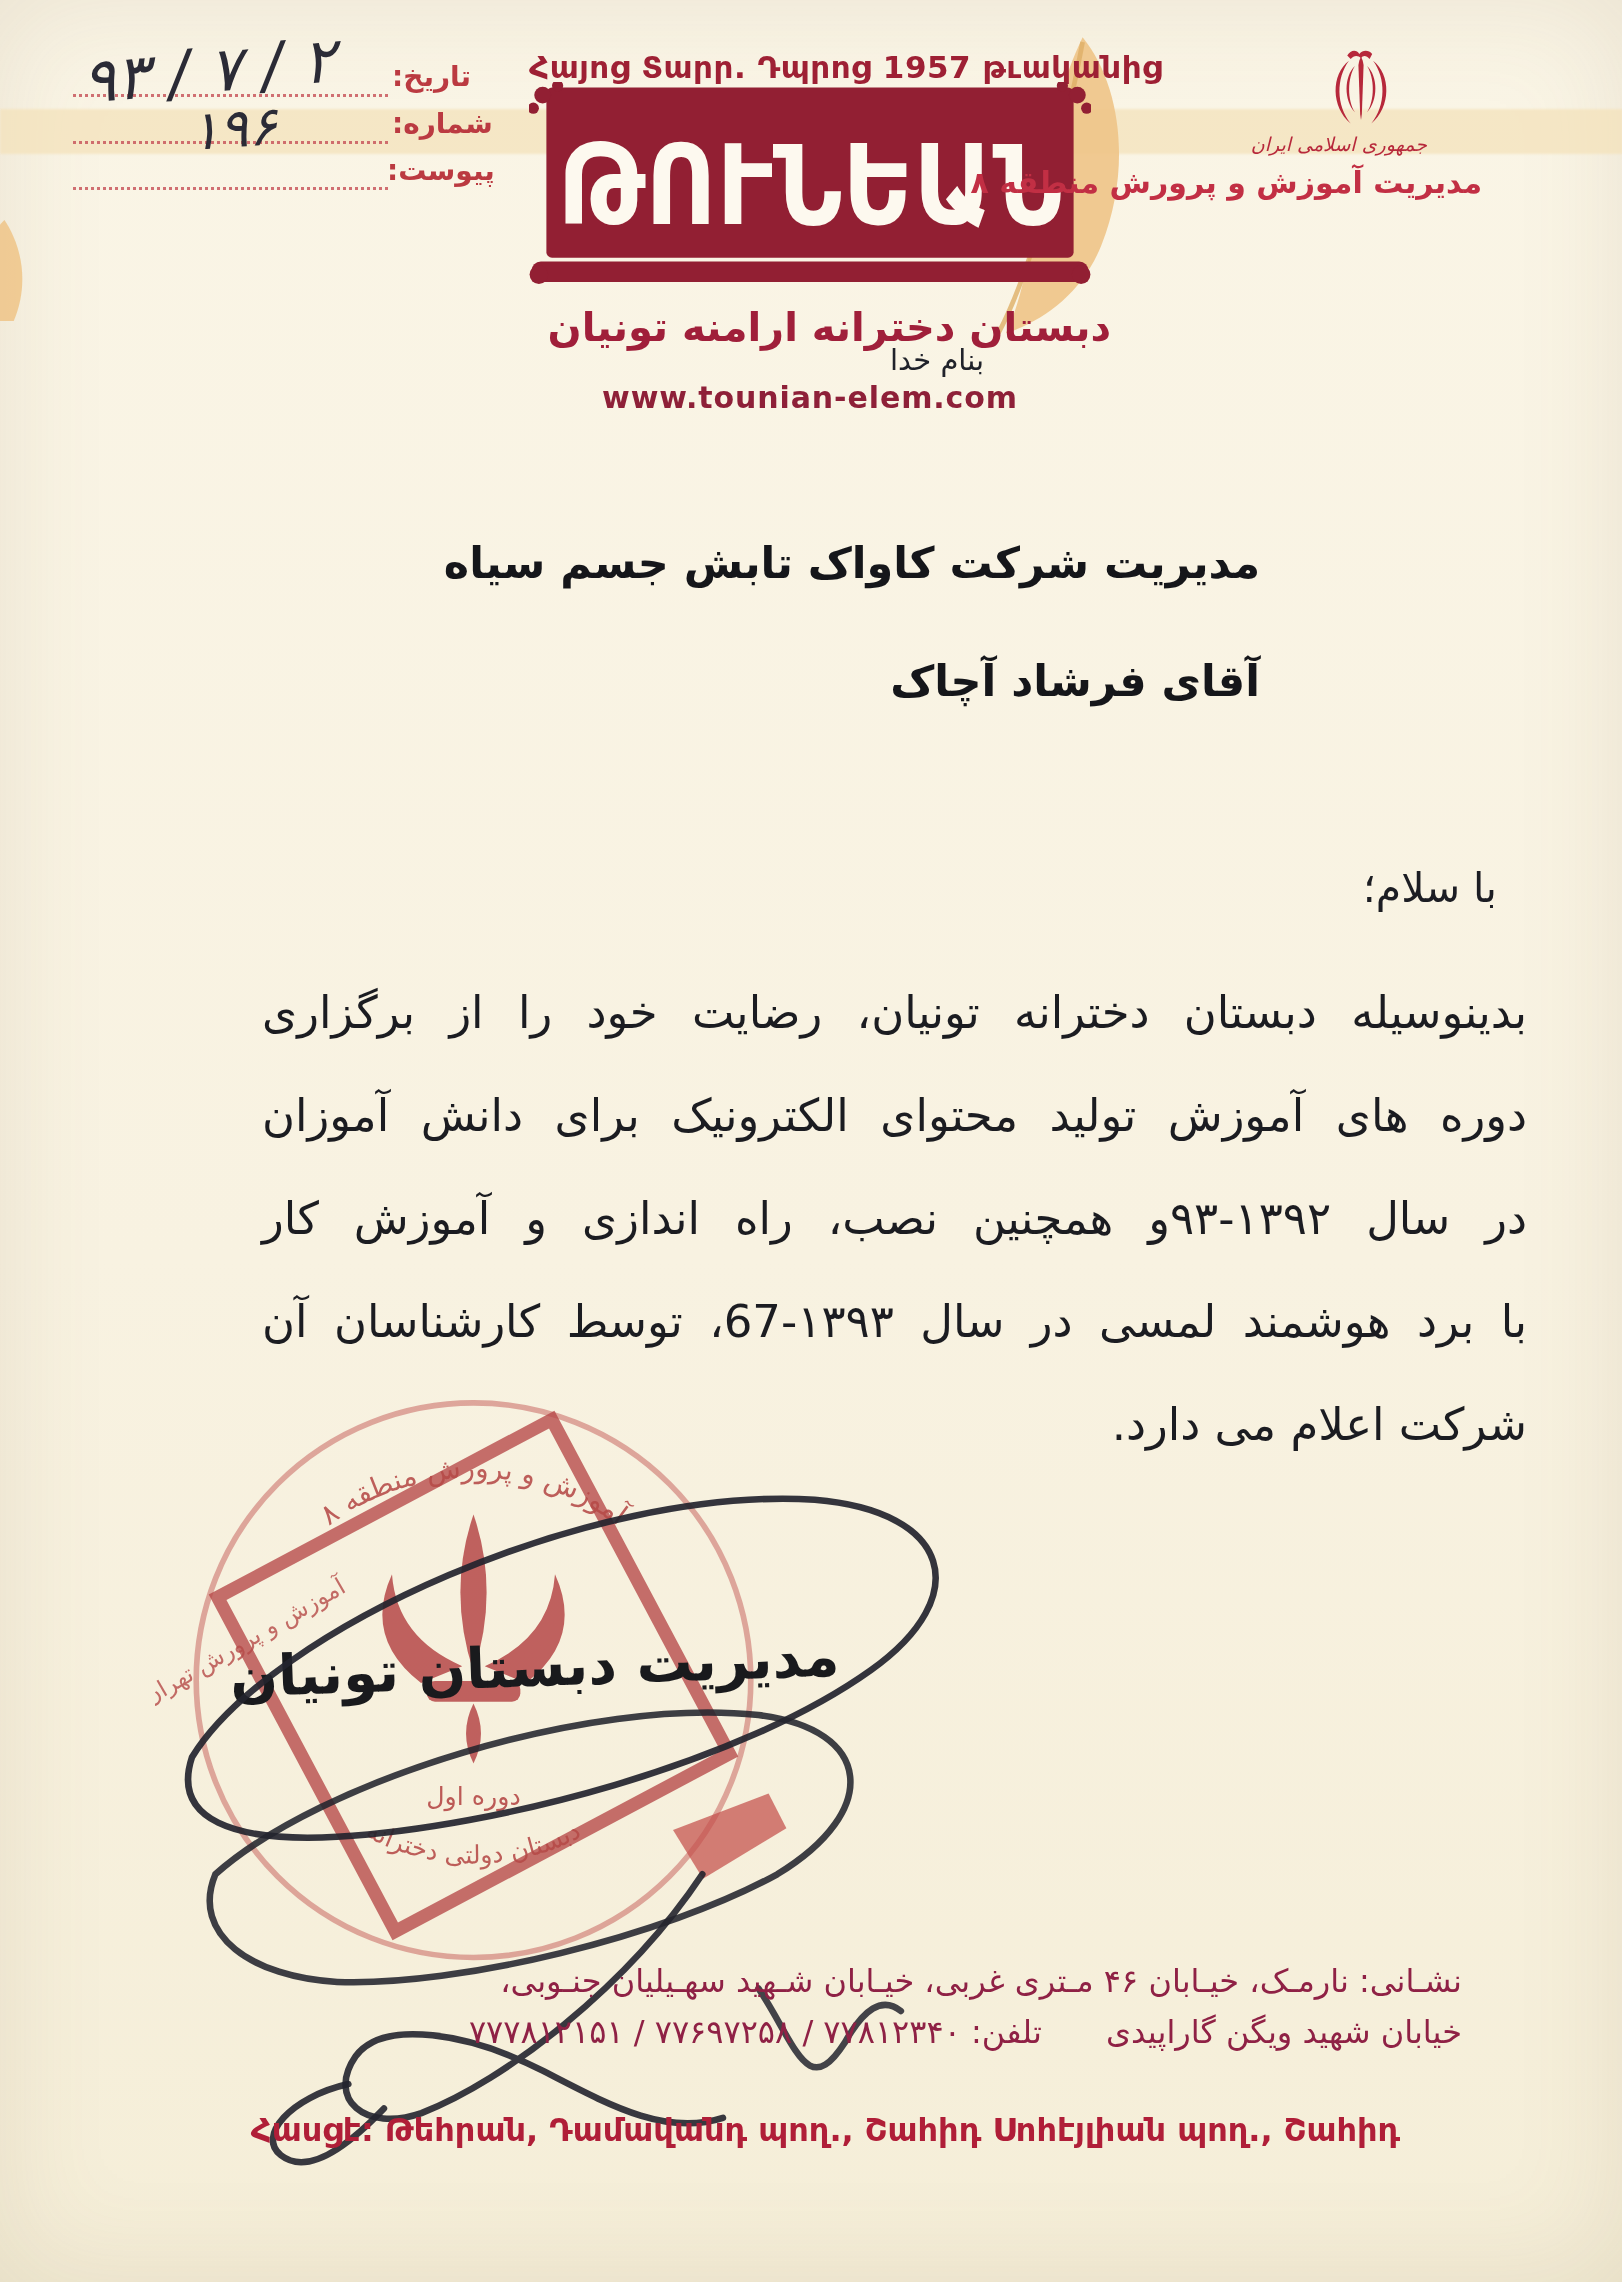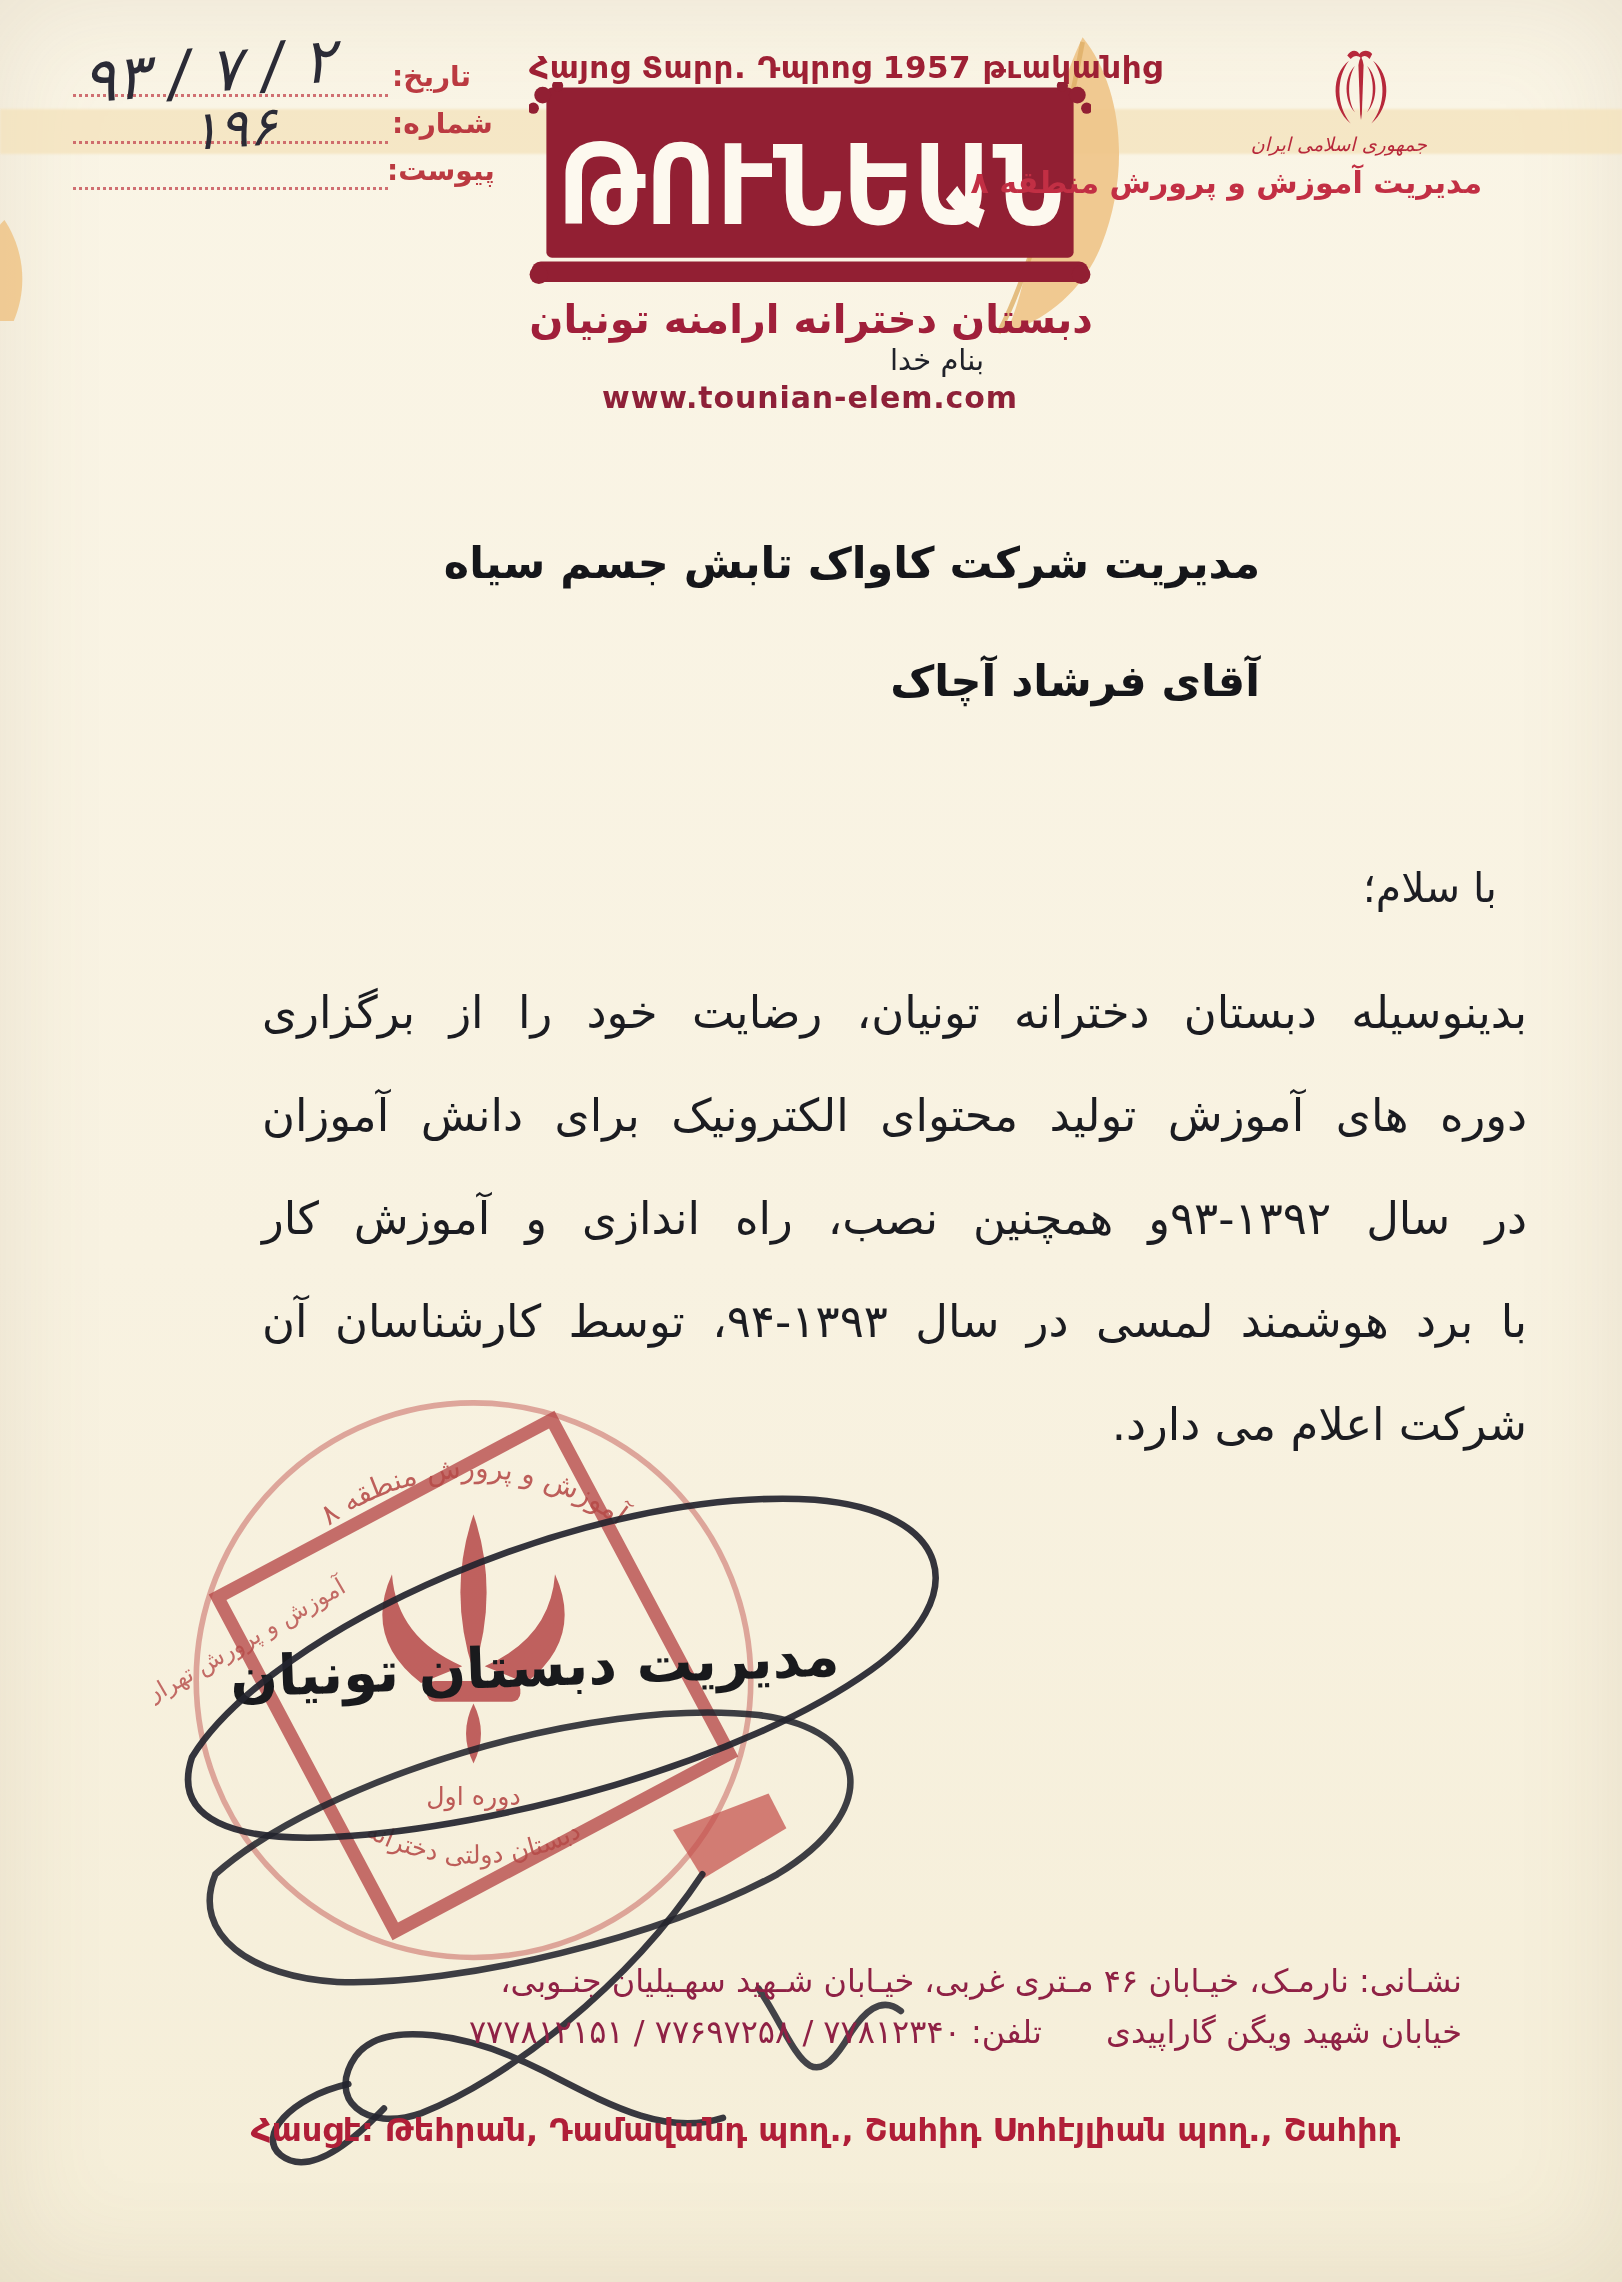--- a/index.html
+++ b/index.html
@@ -12,21 +12,21 @@
   .abs{position:absolute;}
   .nowrap{white-space:nowrap;}
   
   #band{top:109px;left:0;right:0;height:45px;background:#f4e2ba;opacity:.72;filter:blur(0.9px);}
   
   .meta-label{font-size:28px;font-weight:bold;color:#bb3a41;direction:rtl;}
   .dotline{border-top:3.7px dotted #c9585e;width:315px;left:73px;opacity:.85;}
   .hand{color:#2b2b36;direction:ltr;font-style:italic;}
   
   #logo-tagline{top:49px;left:529px;width:562px;text-align:center;font-size:31px;font-weight:bold;color:#9e2034;letter-spacing:0.5px;}
-  #school-name{top:296px;left:511px;width:600px;text-align:center;font-size:40px;font-weight:bold;color:#a01f3a;direction:rtl;}
+  #school-name{top:304px;left:511px;width:600px;text-align:right;font-size:40px;font-weight:bold;color:#a01f3a;direction:rtl;}
   #website{top:380px;left:529px;width:562px;text-align:center;font-size:30px;font-weight:bold;color:#8e2038;letter-spacing:0.9px;}
   
   #republic{top:133px;left:1268px;width:159px;text-align:center;font-size:19px;font-style:italic;color:#b7283b;direction:rtl;}
   #district{top:165px;right:141px;font-size:30px;font-weight:600;color:#c22f44;direction:rtl;}
   
   #bismillah{top:343px;left:656px;width:328px;font-size:29px;color:#20222a;direction:rtl;}
   .recipient{right:363px;font-size:43px;font-weight:bold;color:#15161a;direction:rtl;}
   #salutation{top:864px;right:126px;font-size:41px;color:#1c1d23;direction:rtl;}
   .body-line{left:262px;right:96px;direction:rtl;font-size:45px;color:#1b1c21;
              text-align:justify;text-align-last:justify;}
@@ -105,21 +105,21 @@
 
   <div class="abs recipient nowrap" style="top:538px">مدیریت شرکت کاواک تابش جسم سیاه</div>
   <div class="abs recipient nowrap" style="top:656px">آقای فرشاد آچاک</div>
 
   <div id="salutation" class="abs nowrap">با سلام؛</div>
 
   <div>
     <div class="abs body-line" style="top:986px">بدینوسیله دبستان دخترانه تونیان، رضایت خود را از برگزاری</div>
     <div class="abs body-line" style="top:1089px">دوره های آموزش تولید محتوای الکترونیک برای دانش آموزان</div>
     <div class="abs body-line" style="top:1192px">در سال ۱۳۹۲-۹۳و همچنین نصب، راه اندازی و آموزش کار</div>
-    <div class="abs body-line" style="top:1295px">با برد هوشمند لمسی در سال ۱۳۹۳-۹۴، توسط کارشناسان آن</div>
+    <div class="abs body-line" style="top:1295px">با برد هوشمند لمسی در سال ۱۳۹۳-67، توسط کارشناسان آن</div>
     <div class="abs body-line last" style="top:1398px">شرکت اعلام می دارد.</div>
   </div>
 
   <svg class="abs" style="left:155px;top:1357px" width="637" height="637" viewBox="0 0 680 680">
     <defs>
       <path id="arcTop" d="M 85,362 A 256,256 0 0 1 595,362"></path>
       <path id="arcBot" d="M 118,398 A 244,244 0 0 0 562,398"></path>
     </defs>
     <circle cx="340" cy="345" r="296" stroke="#c45a55" stroke-width="6" fill="none" opacity="0.5"></circle>
     <g transform="rotate(-28 340 340)">

